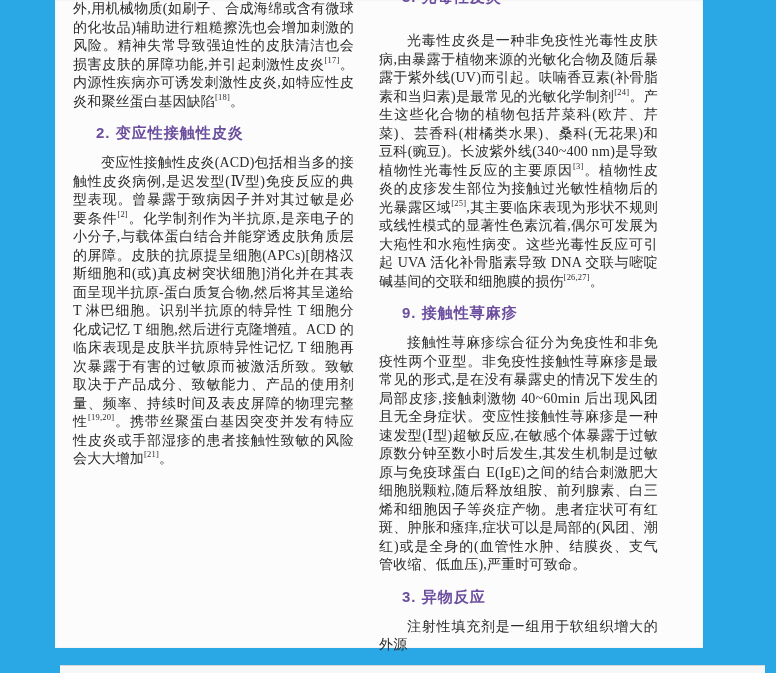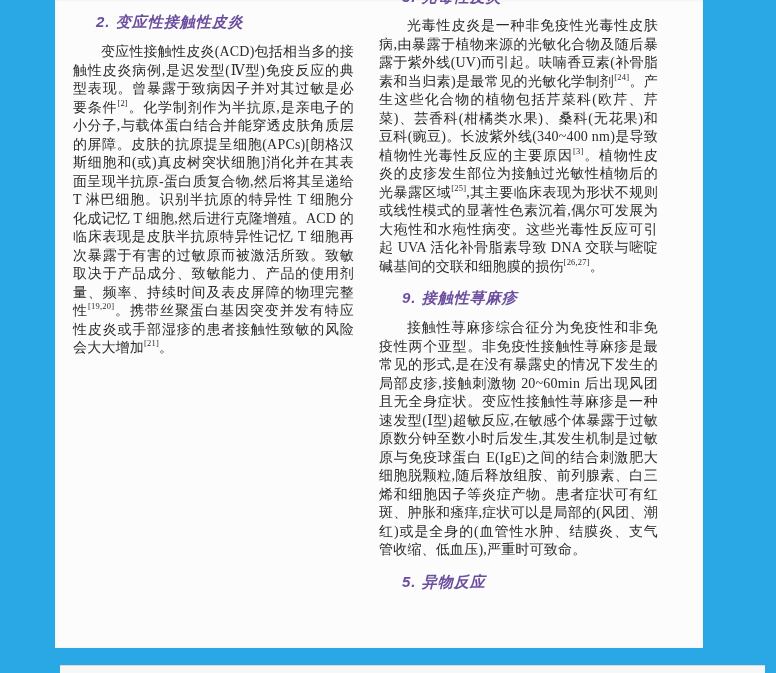--- a/index.html
+++ b/index.html
@@ -29,48 +29,49 @@
   }
   p.indent{text-indent:2em;}
   sup{font-size:8.5px;line-height:0;vertical-align:super;}
   h3.heading{
     margin:13px 0 11px 23px;
     font-size:15px;
     font-weight:bold;
     color:var(--purple,#6C4E9E);
     font-family:"Liberation Sans","DejaVu Sans",sans-serif;
     letter-spacing:1px;
-    font-style:italic;
   }
   .clip-box{height:9px;overflow:hidden;}
   .clip-box h3.heading{margin:-12px 0 0 23px;}
-  .col-right p.first-after-clip{margin-top:8px;}
+  .col-right p.first-after-clip{margin-top:23px;}
   .next-page{
     position:absolute;left:60px;right:11px;bottom:0;height:7px;
     background:#F7F7F8;
     border-top:1px solid #D9D9D9;
   }
 </style>
 </head>
 <body>
 
 <div class="canvas">
   <div class="page">
 
     <div class="col col-left">
+      <p class="body">外,用机械物质(如刷子、合成海绵或含有微球的化妆品)辅助进行粗糙擦洗也会增加刺激的风险。精神失常导致强迫性的皮肤清洁也会损害皮肤的屏障功能,并引起刺激性皮炎<sup>[17]</sup>。内源性疾病亦可诱发刺激性皮炎,如特应性皮炎和聚丝蛋白基因缺陷<sup>[18]</sup>。</p>
       <h3 class="heading">2. 变应性接触性皮炎</h3>
       <p class="body indent">变应性接触性皮炎(ACD)包括相当多的接触性皮炎病例,是迟发型(Ⅳ型)免疫反应的典型表现。曾暴露于致病因子并对其过敏是必要条件<sup>[2]</sup>。化学制剂作为半抗原,是亲电子的小分子,与载体蛋白结合并能穿透皮肤角质层的屏障。皮肤的抗原提呈细胞(APCs)[朗格汉斯细胞和(或)真皮树突状细胞]消化并在其表面呈现半抗原-蛋白质复合物,然后将其呈递给 T 淋巴细胞。识别半抗原的特异性 T 细胞分化成记忆 T 细胞,然后进行克隆增殖。ACD 的临床表现是皮肤半抗原特异性记忆 T 细胞再次暴露于有害的过敏原而被激活所致。致敏取决于产品成分、致敏能力、产品的使用剂量、频率、持续时间及表皮屏障的物理完整性<sup>[19,20]</sup>。携带丝聚蛋白基因突变并发有特应性皮炎或手部湿疹的患者接触性致敏的风险会大大增加<sup>[21]</sup>。</p>
     </div>
 
     <div class="col col-right">
       <div class="clip-box">
         <h3 class="heading">3. 光毒性皮炎</h3>
       </div>
       <p class="body indent first-after-clip">光毒性皮炎是一种非免疫性光毒性皮肤病,由暴露于植物来源的光敏化合物及随后暴露于紫外线(UV)而引起。呋喃香豆素(补骨脂素和当归素)是最常见的光敏化学制剂<sup>[24]</sup>。产生这些化合物的植物包括芹菜科(欧芹、芹菜)、芸香科(柑橘类水果)、桑科(无花果)和豆科(豌豆)。长波紫外线(340~400 nm)是导致植物性光毒性反应的主要原因<sup>[3]</sup>。植物性皮炎的皮疹发生部位为接触过光敏性植物后的光暴露区域<sup>[25]</sup>,其主要临床表现为形状不规则或线性模式的显著性色素沉着,偶尔可发展为大疱性和水疱性病变。这些光毒性反应可引起 UVA 活化补骨脂素导致 DNA 交联与嘧啶碱基间的交联和细胞膜的损伤<sup>[26,27]</sup>。</p>
       <h3 class="heading">9. 接触性荨麻疹</h3>
-      <p class="body indent">接触性荨麻疹综合征分为免疫性和非免疫性两个亚型。非免疫性接触性荨麻疹是最常见的形式,是在没有暴露史的情况下发生的局部皮疹,接触刺激物 20~60min 后出现风团且无全身症状。变应性接触性荨麻疹是一种速发型(Ⅰ型)超敏反应,在敏感个体暴露于过敏原数分钟至数小时后发生,其发生机制是过敏原与免疫球蛋白 E(IgE)之间的结合刺激肥大细胞脱颗粒,随后释放组胺、前列腺素、白三烯和细胞因子等炎症产物。患者症状可有红斑、肿胀和瘙痒,症状可以是局部的(风团、潮红)或是全身的(血管性水肿、结膜炎、支气管收缩、低血压),严重时可致命。</p>
-      <h3 class="heading">5. 异物反应</h3>
+      <p class="body indent">接触性荨麻疹综合征分为免疫性和非免疫性两个亚型。非免疫性接触性荨麻疹是最常见的形式,是在没有暴露史的情况下发生的局部皮疹,接触刺激物 40~60min 后出现风团且无全身症状。变应性接触性荨麻疹是一种速发型(Ⅰ型)超敏反应,在敏感个体暴露于过敏原数分钟至数小时后发生,其发生机制是过敏原与免疫球蛋白 E(IgE)之间的结合刺激肥大细胞脱颗粒,随后释放组胺、前列腺素、白三烯和细胞因子等炎症产物。患者症状可有红斑、肿胀和瘙痒,症状可以是局部的(风团、潮红)或是全身的(血管性水肿、结膜炎、支气管收缩、低血压),严重时可致命。</p>
+      <h3 class="heading">3. 异物反应</h3>
+      <p class="body indent">注射性填充剂是一组用于软组织增大的外源</p>
     </div>
 
   </div>
 
   <div class="next-page"></div>
 </div>
 
 </body></html>

